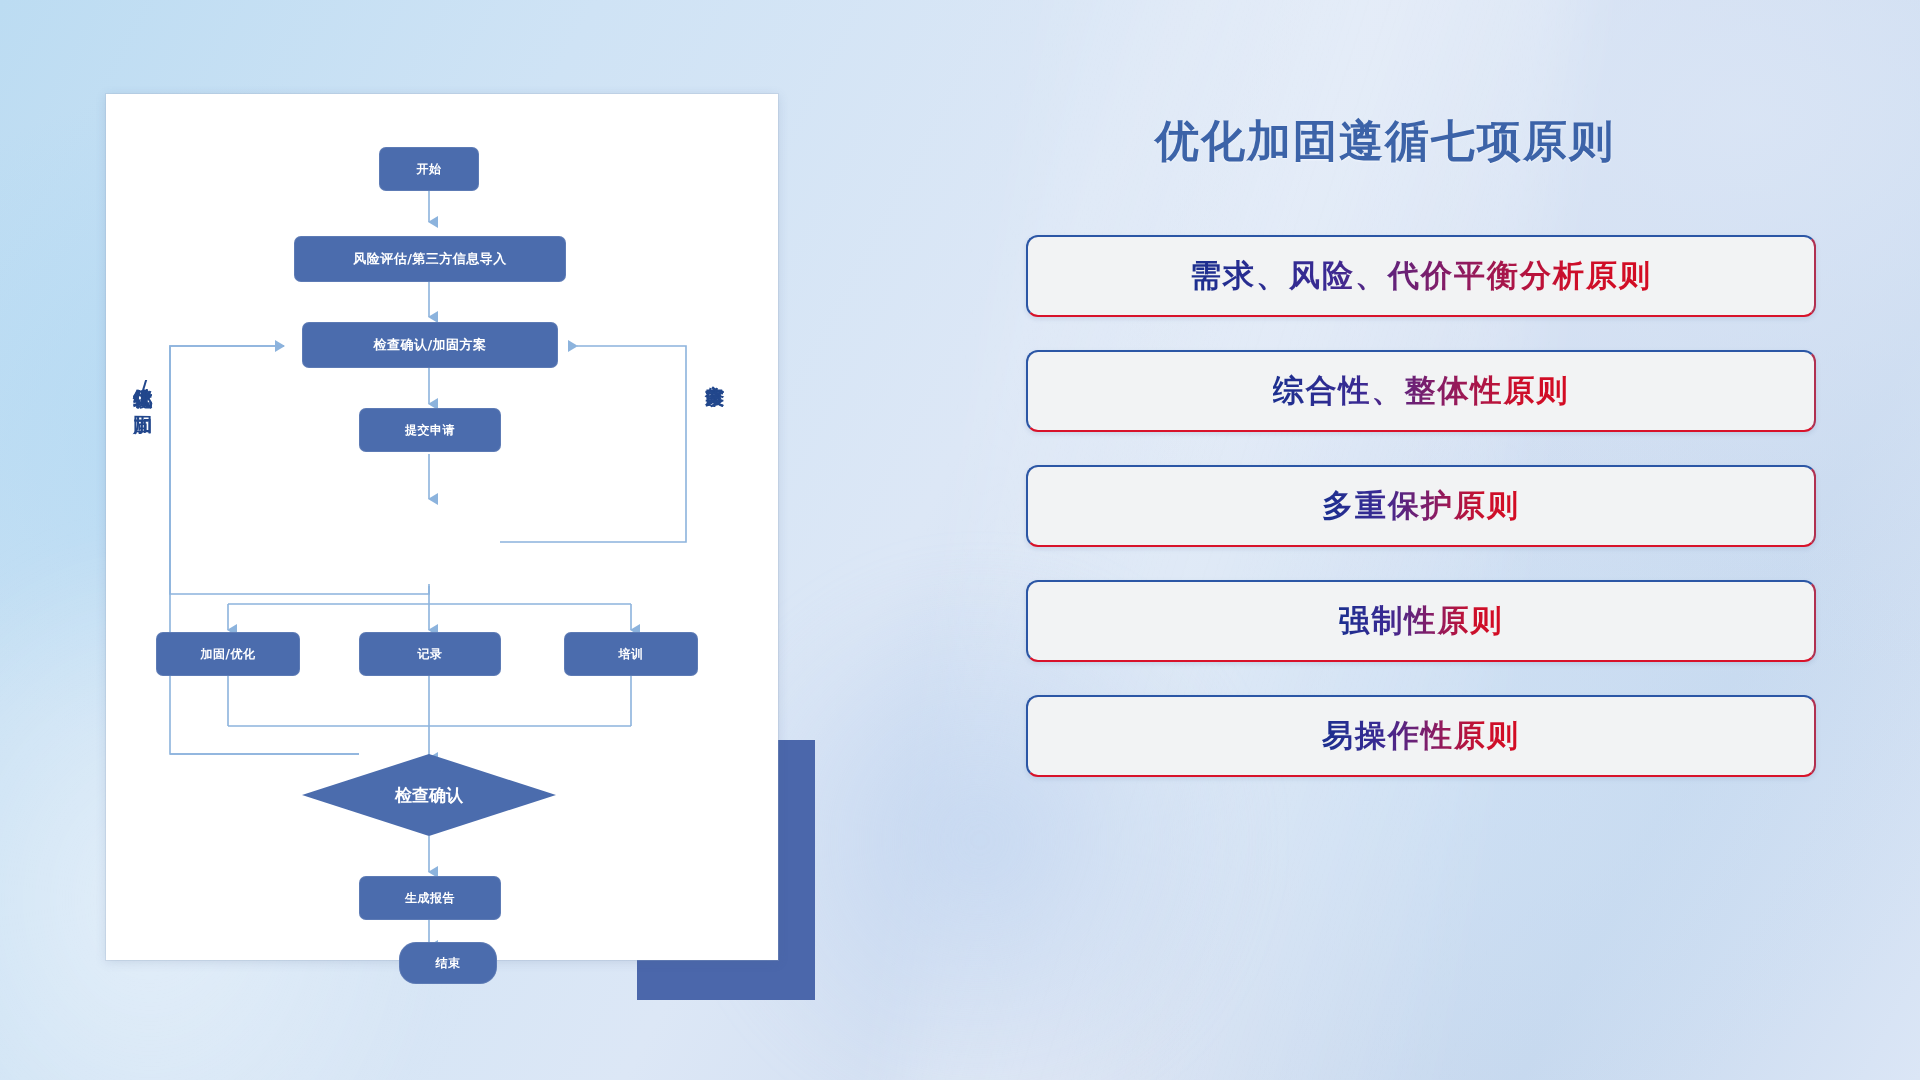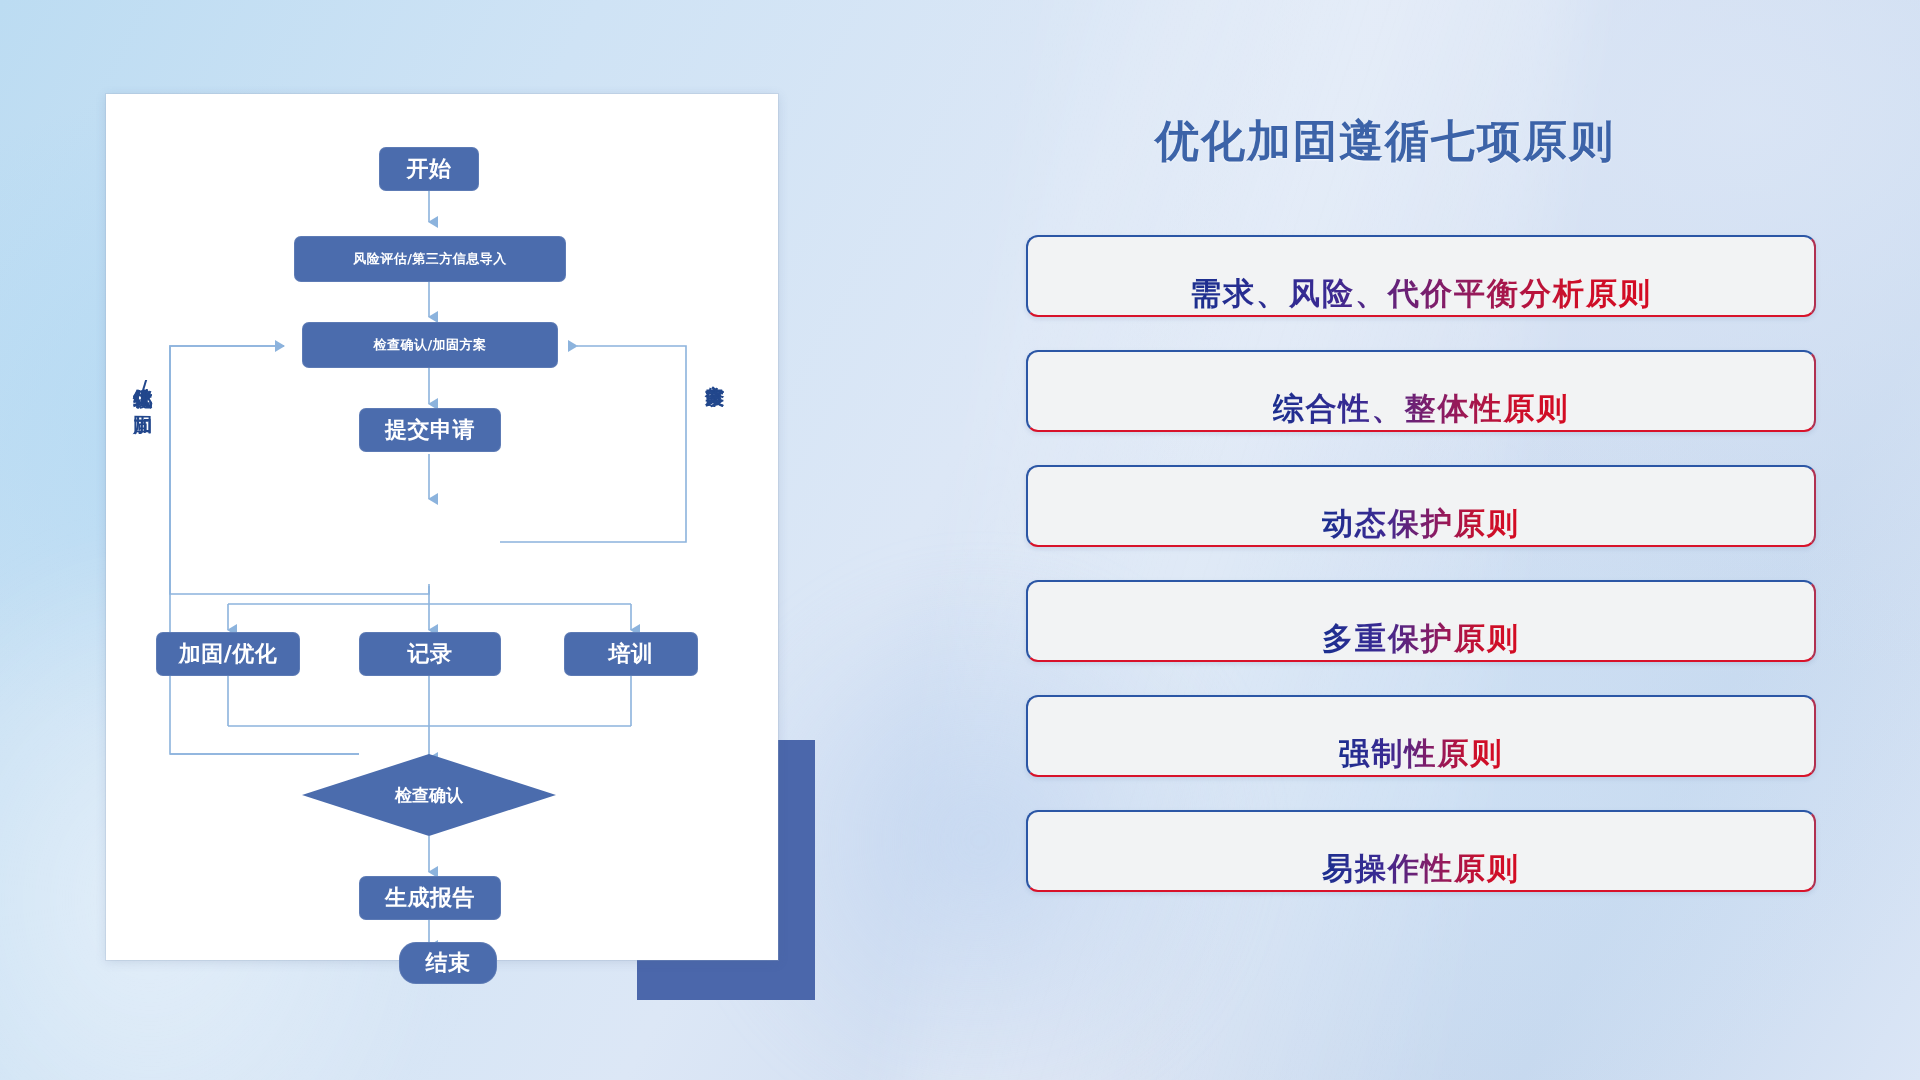--- a/index.html
+++ b/index.html
@@ -85,21 +85,21 @@
     color: #ffffff;
     border-radius: 7px;
     display: flex;
     align-items: center;
     justify-content: center;
     font-weight: bold;
     letter-spacing: 0.5px;
     white-space: nowrap;
     box-shadow: inset 0 0 0 1px rgba(255,255,255,0.10);
   }
-  .node.sm { font-size: 22px; }
+  .node.sm { font-size: 12px; }
   .node.md { font-size: 13px; }
 
   .diamond-wrap {
     position: absolute;
   }
   .diamond-wrap svg { display: block; }
   .diamond-label {
     position: absolute;
     left: 0; top: 0;
     width: 100%; height: 100%;
@@ -144,21 +144,21 @@
     width: 790px;
   }
 
   .pcard {
     position: relative;
     height: 78px;
     margin-bottom: 33px;
     border-radius: 12px;
     background: #f2f3f4;
     display: flex;
-    align-items: flex-end;
+    align-items: center;
     justify-content: center;
     box-shadow: 0 2px 5px rgba(60,90,140,0.14);
     border-top: 2px solid #2b56a5;
     border-left: 2px solid #2b56a5;
     border-right: 2px solid #b03050;
     border-bottom: 2px solid #d8122a;
   }
   .pcard:last-child { margin-bottom: 0; }
 
   .pcard-text {
@@ -294,23 +294,20 @@
   <div class="cards">
 
     <div class="pcard">
       <span class="pcard-text">需求、风险、代价平衡分析原则</span>
     </div>
 
     <div class="pcard">
       <span class="pcard-text">综合性、整体性原则</span>
     </div>
 
-    <div class="pcard">
-      <span class="pcard-text">动态保护原则</span>
-    </div>
 
     <div class="pcard">
       <span class="pcard-text">多重保护原则</span>
     </div>
 
 
     <div class="pcard">
       <span class="pcard-text">强制性原则</span>
     </div>
 

